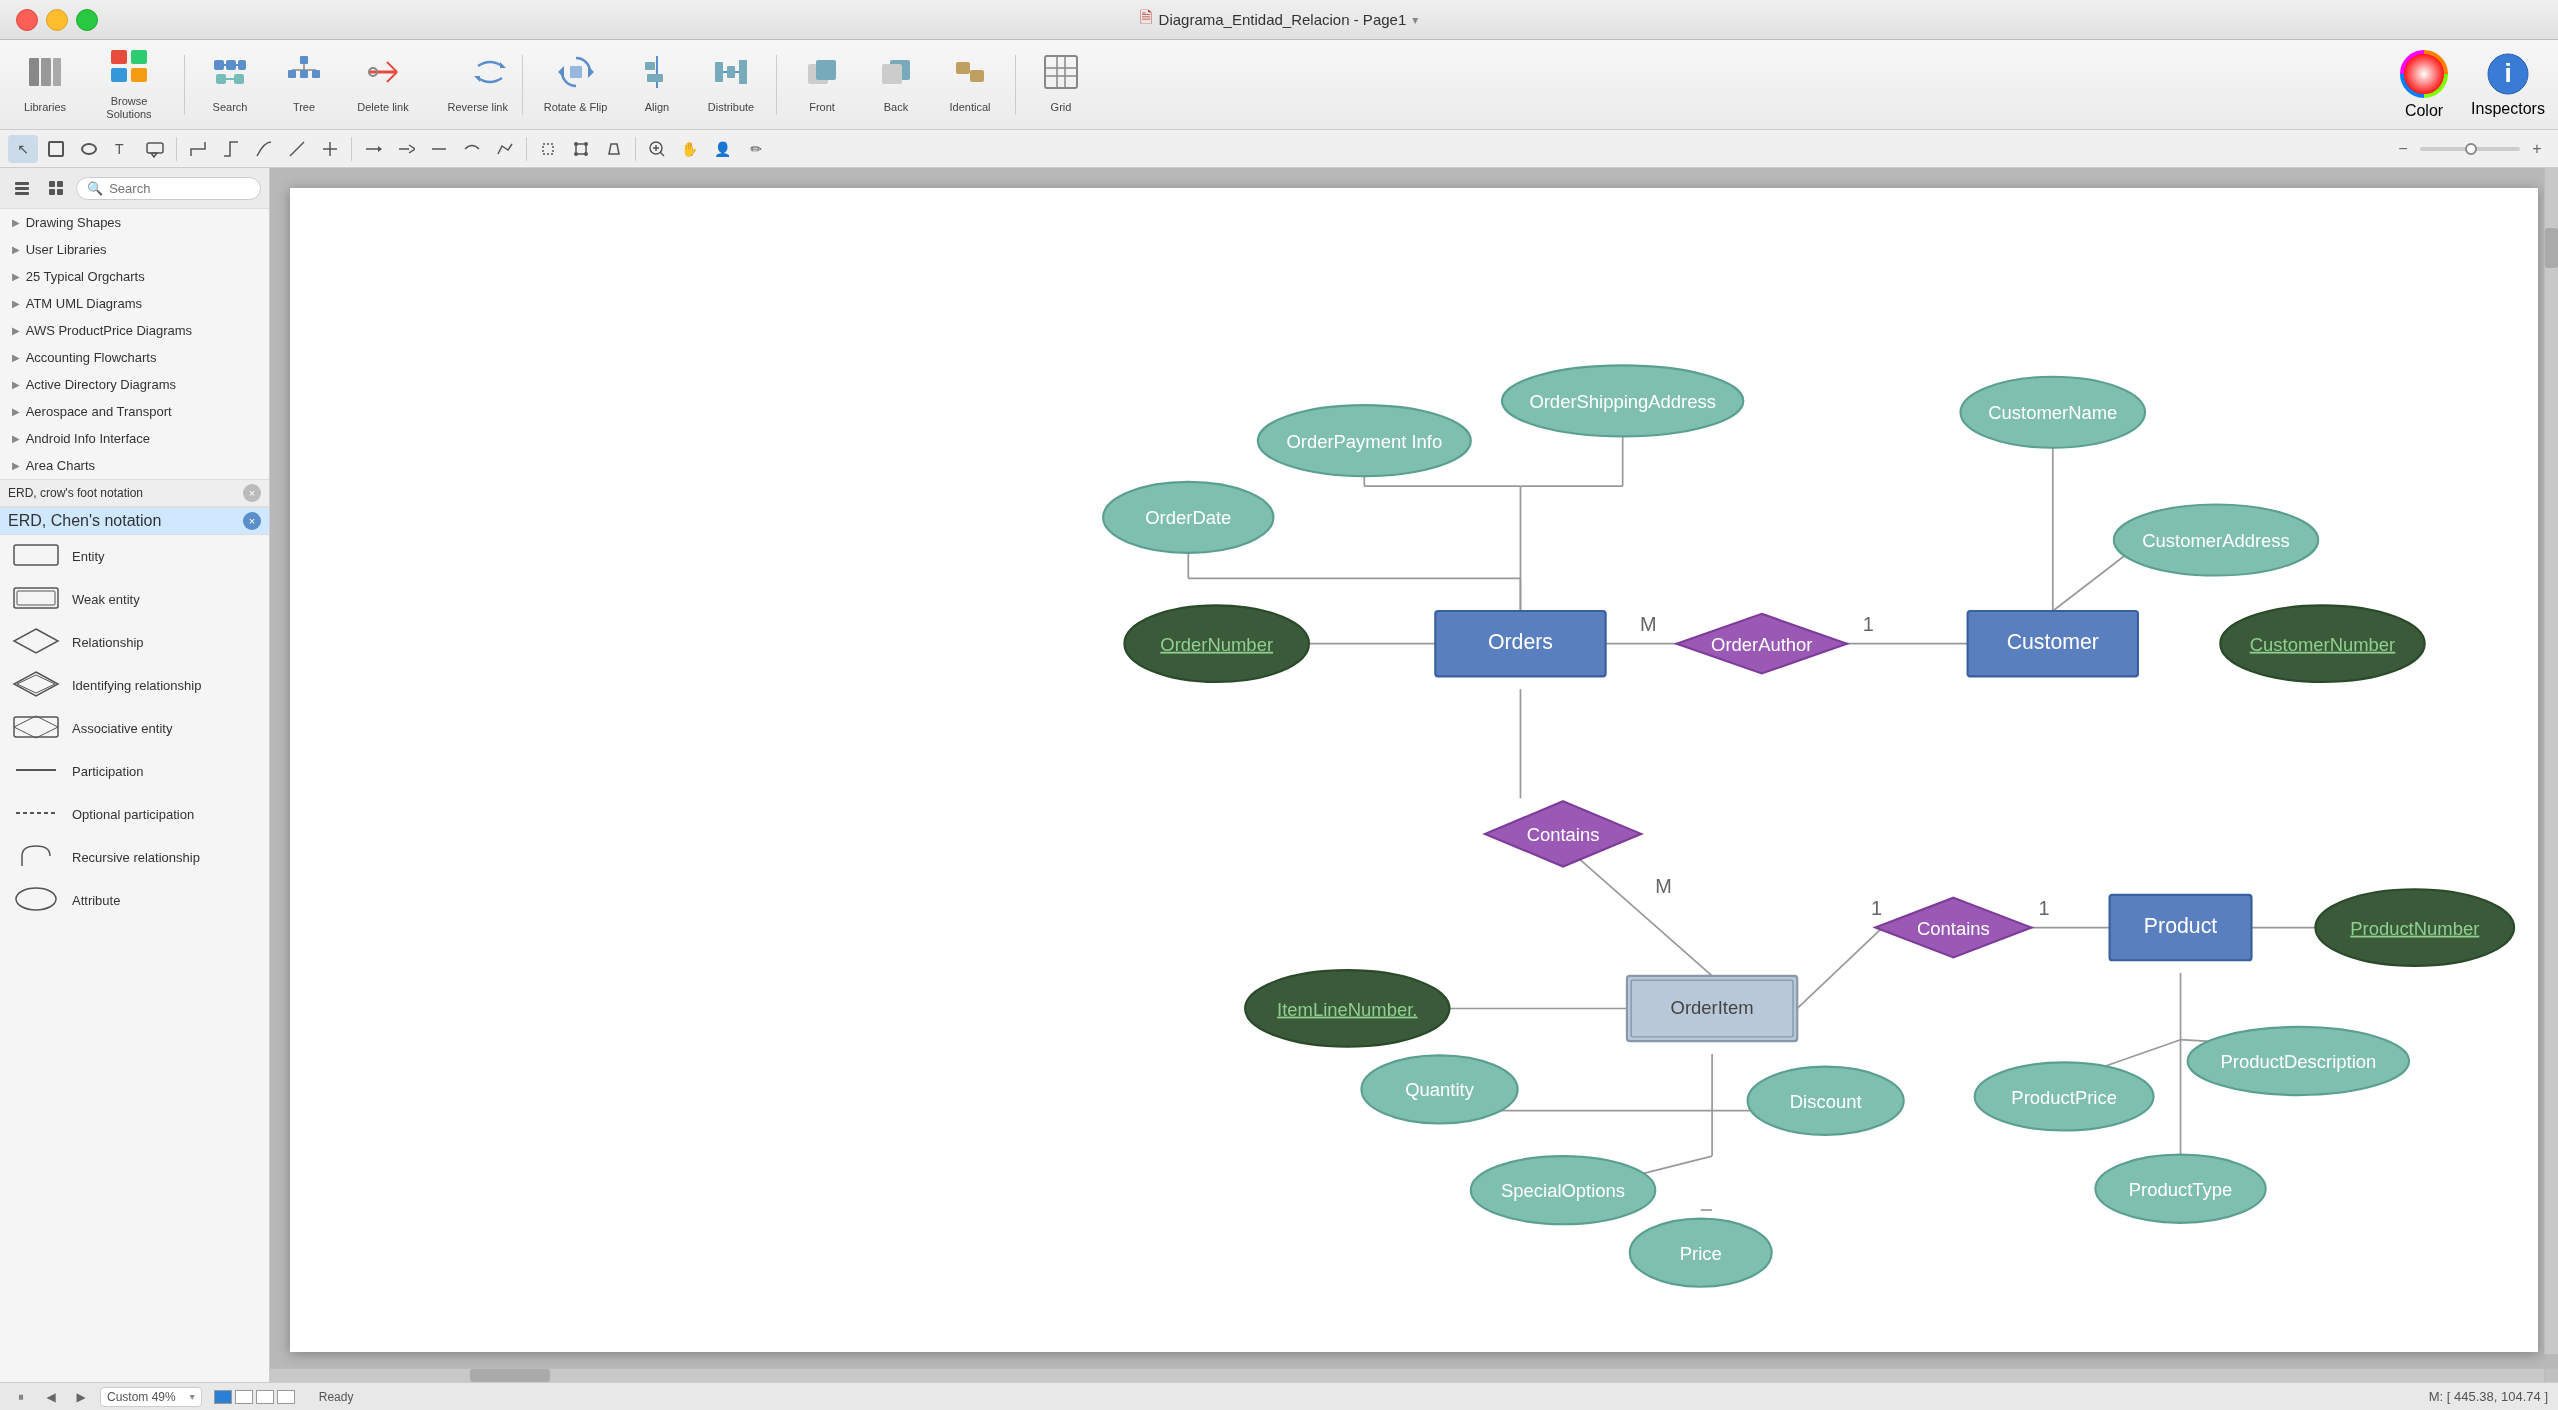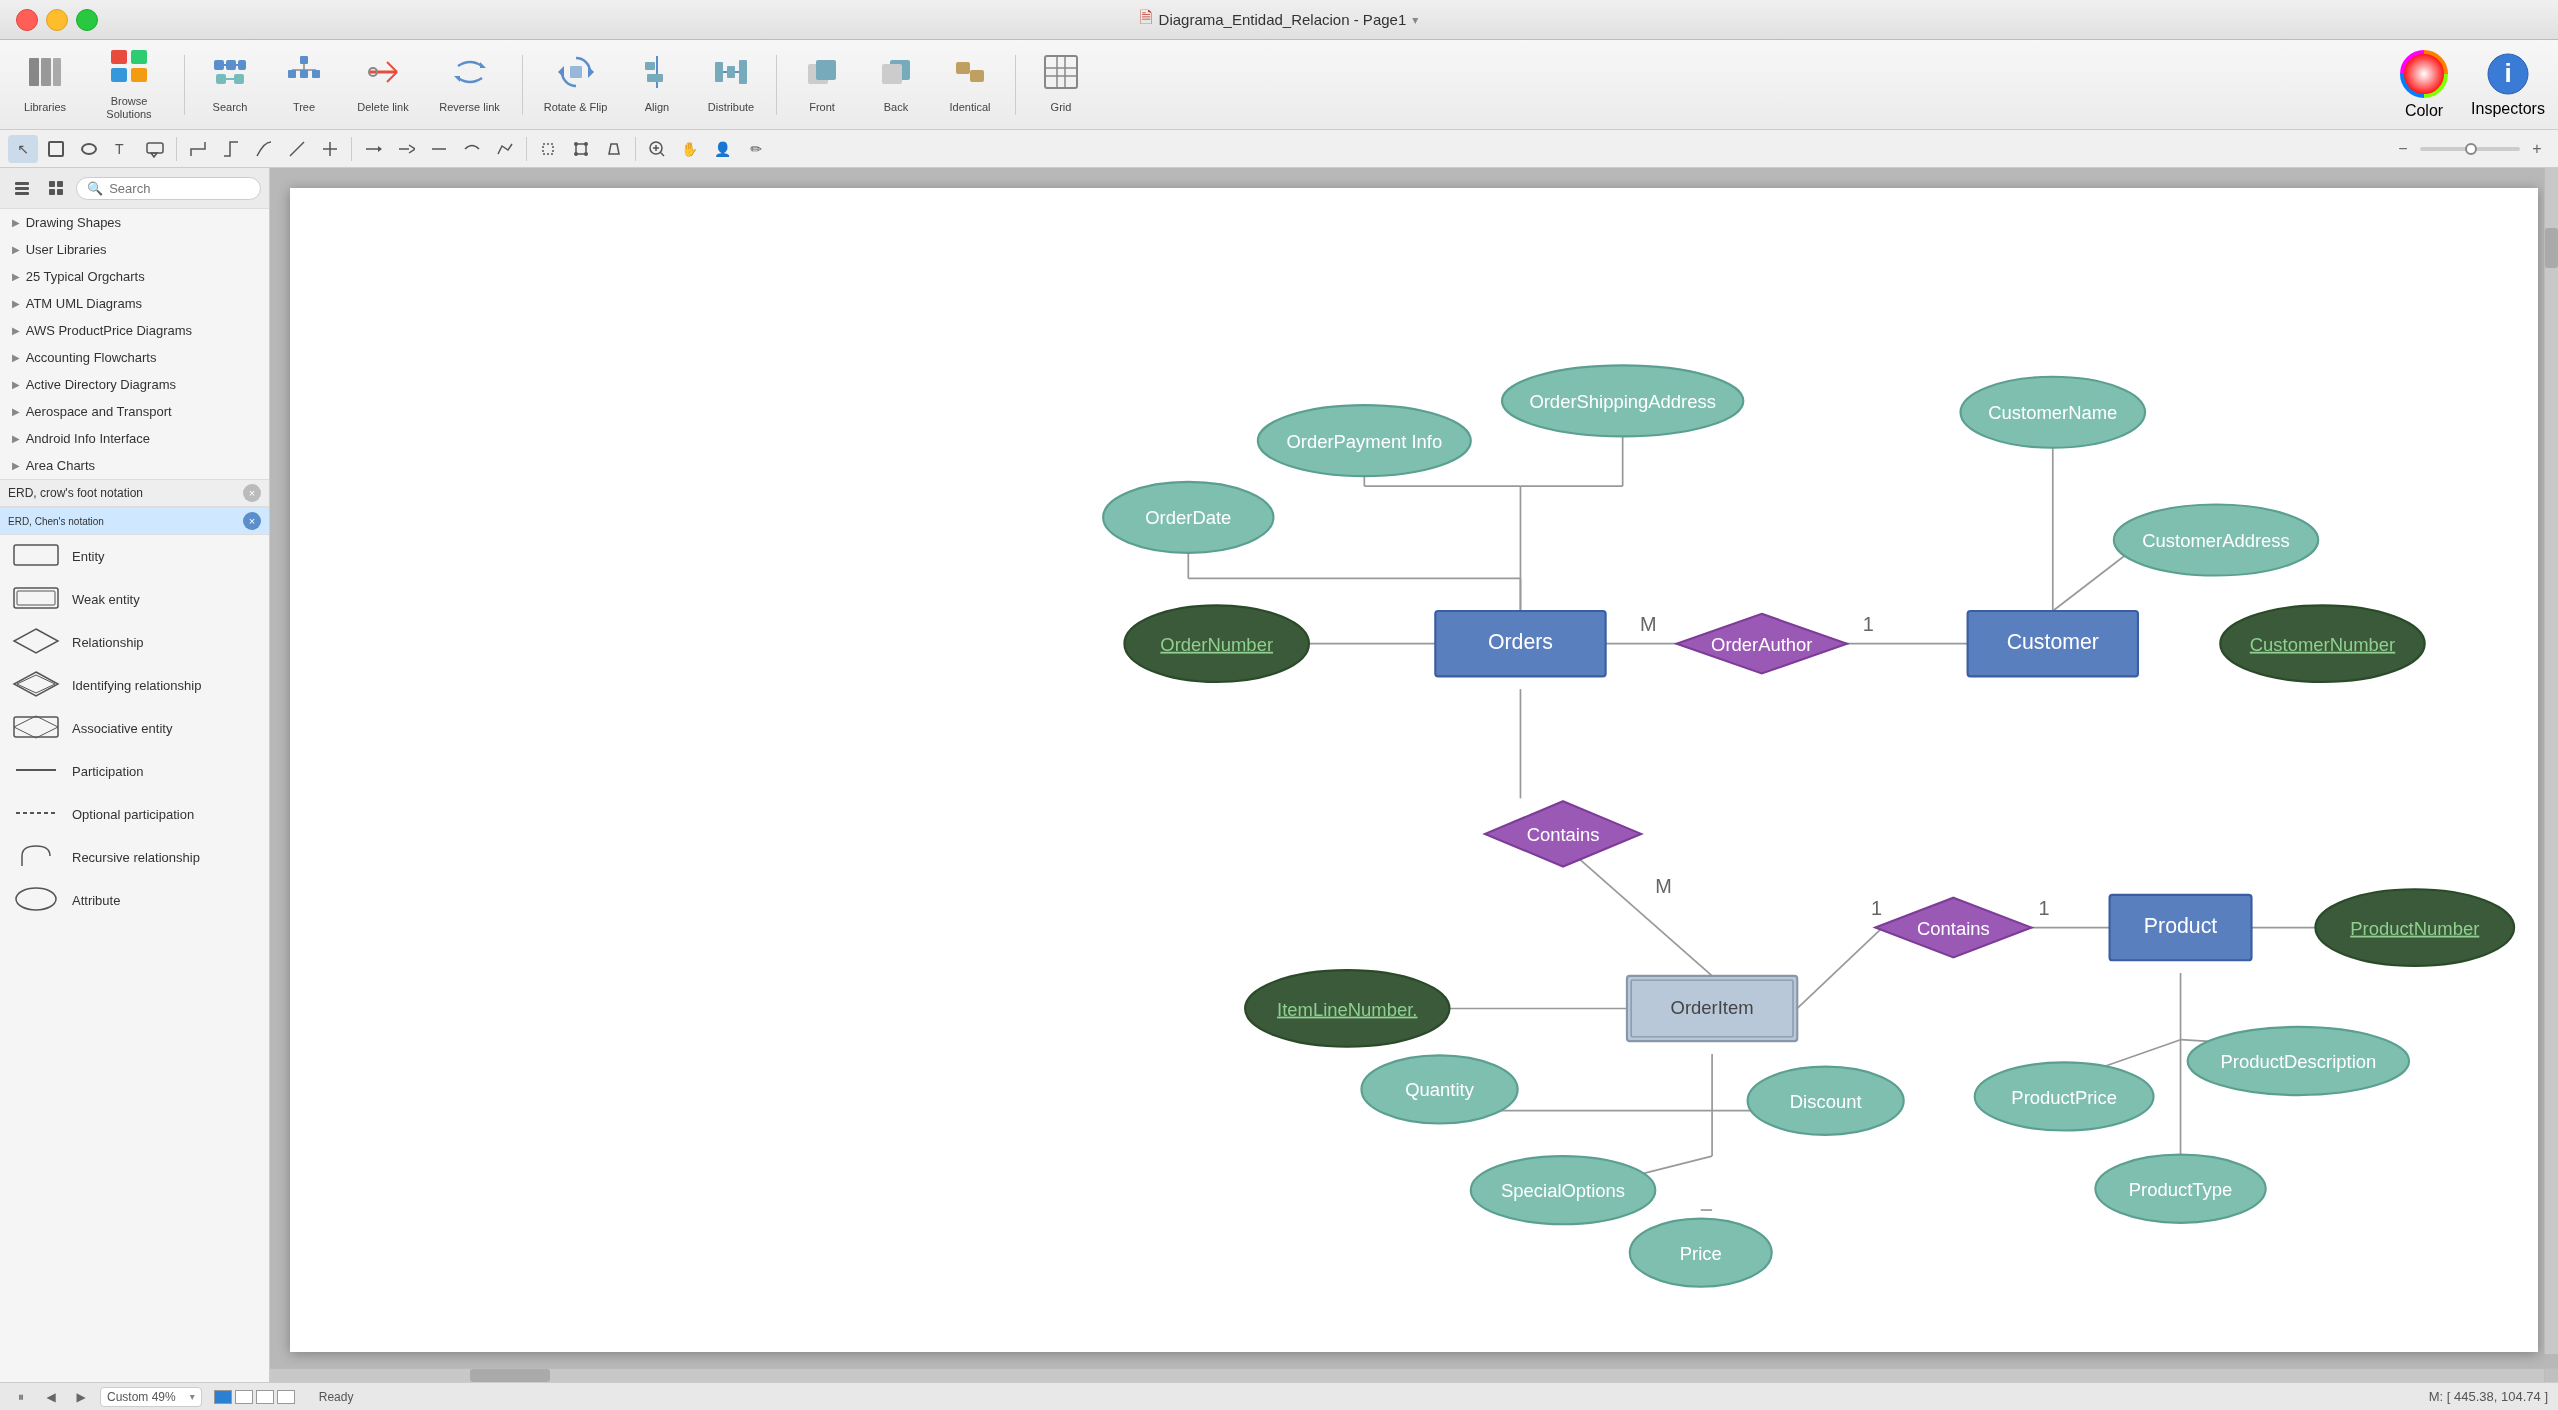--- a/index.html
+++ b/index.html
@@ -316,21 +316,21 @@
       <svg width="36" height="36" viewBox="0 0 36 36">
         <line x1="4" y1="18" x2="32" y2="18" stroke="#e74c3c" stroke-width="3"></line>
         <line x1="22" y1="8" x2="32" y2="18" stroke="#e74c3c" stroke-width="2"></line>
         <line x1="22" y1="28" x2="32" y2="18" stroke="#e74c3c" stroke-width="2"></line>
         <circle cx="8" cy="18" r="4" fill="none" stroke="#888" stroke-width="2"></circle>
       </svg>
     </div>
     <div class="tb-label">Delete link</div>
   </div>
 
-  <div class="tb-btn" style="width:85px;">
+  <div class="tb-btn" style="width:85px;align-items:flex-end;">
     <div class="tb-icon">
       <svg width="36" height="36" viewBox="0 0 36 36">
         <path d="M6 12 Q18 4 30 12" stroke="#5a8fcb" stroke-width="2.5" fill="none"></path>
         <polygon points="28,8 34,14 28,14" fill="#5a8fcb"></polygon>
         <path d="M30 24 Q18 32 6 24" stroke="#5a8fcb" stroke-width="2.5" fill="none"></path>
         <polygon points="8,28 2,22 8,22" fill="#5a8fcb"></polygon>
       </svg>
     </div>
     <div class="tb-label">Reverse link</div>
   </div>
@@ -655,21 +655,21 @@
       <div class="sidebar-section-header">
         <span style="color:#888;font-size:10px;">▶</span>
         <span>Area Charts</span>
       </div>
 
       <div class="library-bar">
         <span style="font-size:12px;">ERD, crow's foot notation</span>
         <div class="close-x">×</div>
       </div>
       <div class="library-bar selected">
-        <span style="font-size:10px;font-weight:500;">ERD, Chen's notation</span>
+        <span style="font-size:16px;font-weight:500;">ERD, Chen's notation</span>
         <div class="close-x" style="background:#5a8fcb;">×</div>
       </div>
 
       <div class="erd-item">
         <div class="erd-shape">
           <svg width="48" height="28">
               <rect x="2" y="4" width="44" height="20" rx="2" fill="none" stroke="#555" stroke-width="1.5"></rect>
             </svg>
         </div>
         <span>Entity</span>

